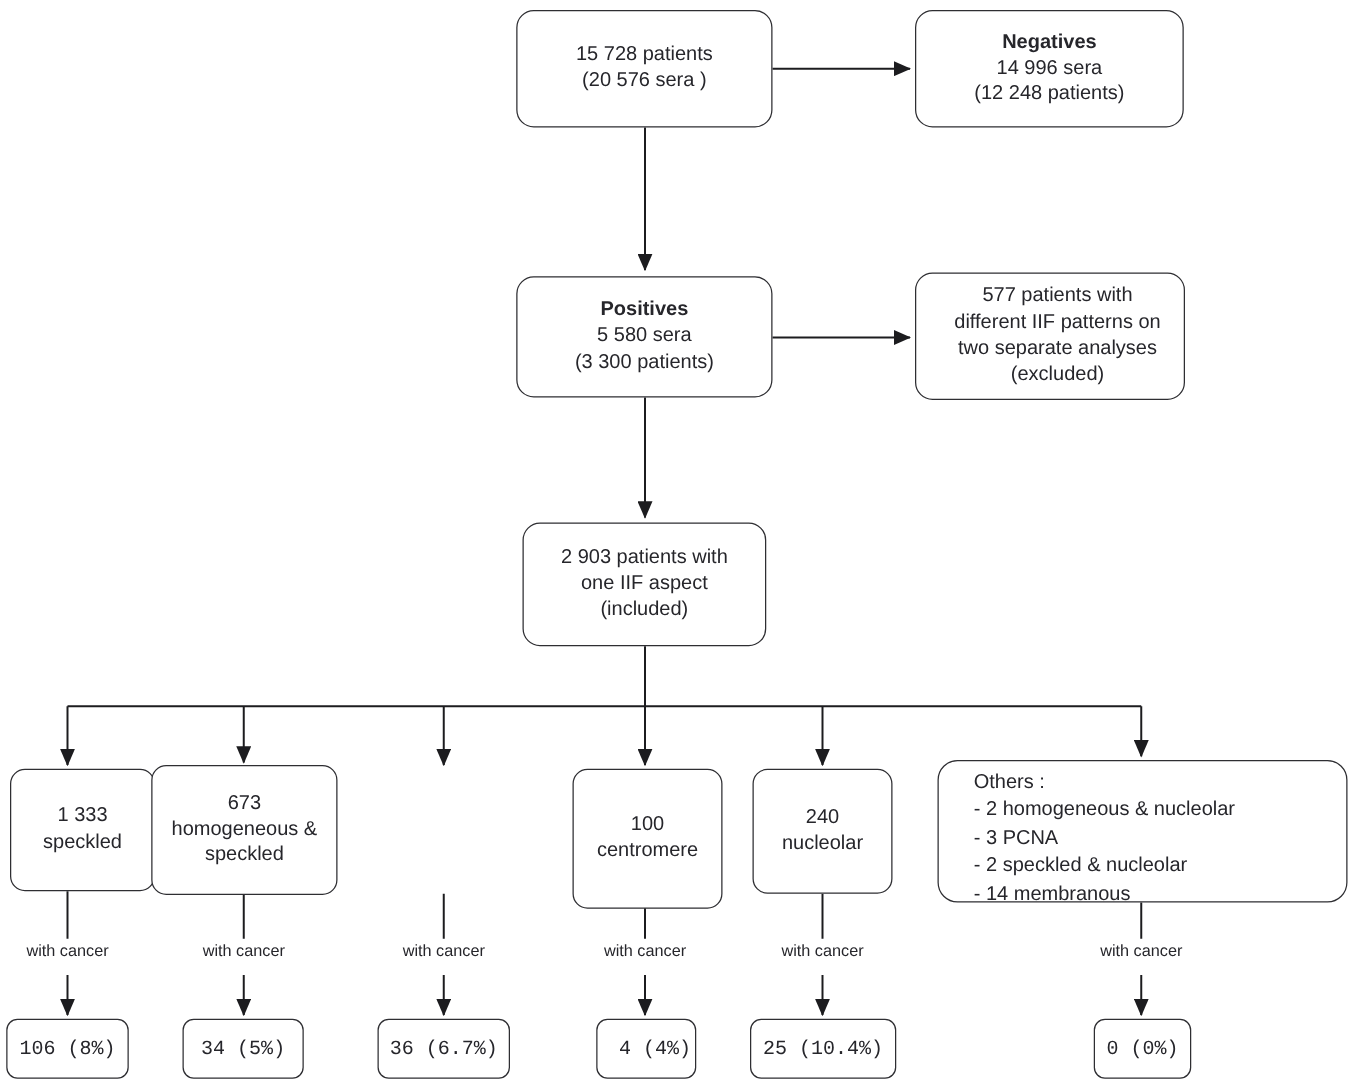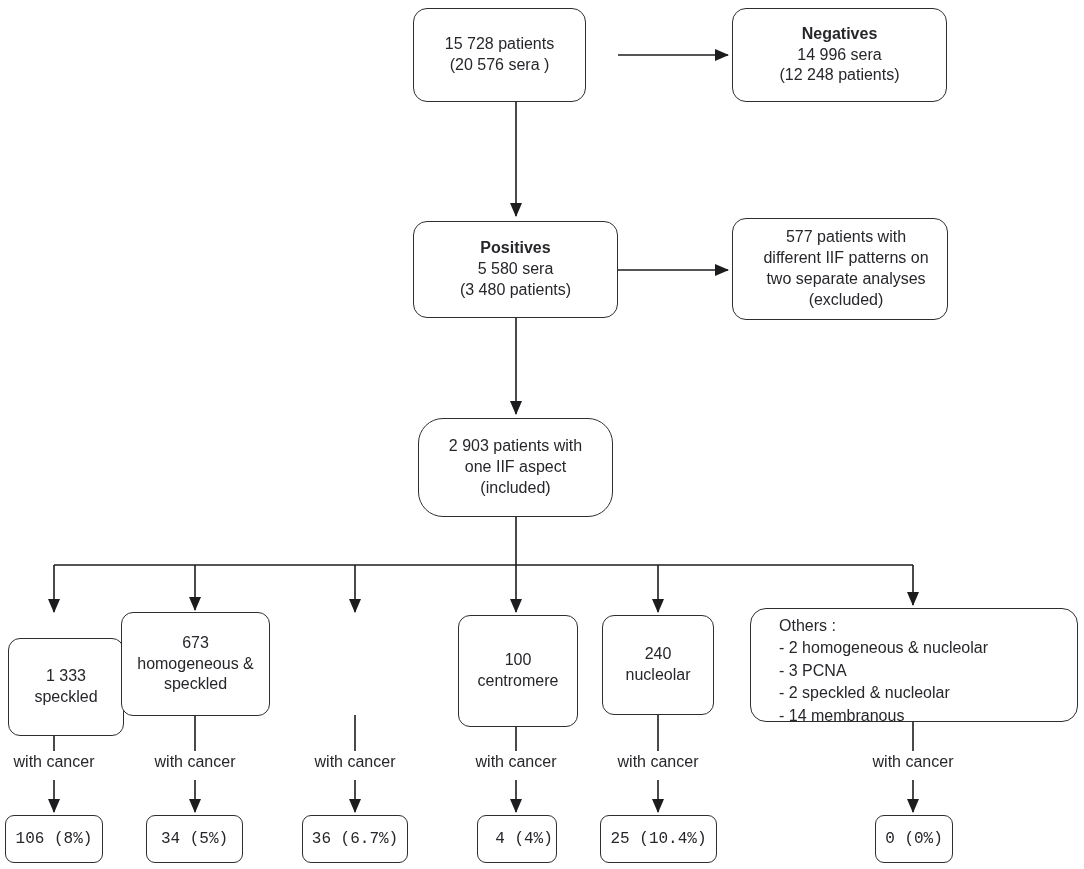--- a/index.html
+++ b/index.html
@@ -44,21 +44,21 @@
     align-items: flex-start;
     text-align: left;
     padding: 6px 8px 6px 28px;
     border-radius: 16px;
     line-height: 1.4;
     justify-content: flex-start;
   }
   .wc-label {
     position: absolute;
     transform: translateX(-50%);
-    font-size: 16px;
+    font-size: 13px;
     white-space: nowrap;
     background: #ffffff;
   }
 </style>
 </head>
 <body>
 
 <div class="stage">
 
   <svg class="connectors" viewBox="0 0 1084 869">
@@ -103,51 +103,51 @@
     <g>
       <line x1="54" y1="780" x2="54" y2="812" marker-end="url(#arrow)"></line>
       <line x1="195" y1="780" x2="195" y2="812" marker-end="url(#arrow)"></line>
       <line x1="355" y1="780" x2="355" y2="812" marker-end="url(#arrow)"></line>
       <line x1="516" y1="780" x2="516" y2="812" marker-end="url(#arrow)"></line>
       <line x1="658" y1="780" x2="658" y2="812" marker-end="url(#arrow)"></line>
       <line x1="913" y1="780" x2="913" y2="812" marker-end="url(#arrow)"></line>
     </g>
   </svg>
 
-  <div class="node" style="left:413px; top:8px; width:173px; height:94px;">
+  <div class="node" style="left:413px; top:8px; width:205px; height:94px;">
     <div class="lines">15 728 patients
 (20 576 sera )</div>
   </div>
 
   <div class="node" style="left:732px; top:8px; width:215px; height:94px;">
     <div class="title">Negatives</div>
     <div class="lines">14 996 sera
 (12 248 patients)</div>
   </div>
 
   <div class="node" style="left:413px; top:221px; width:205px; height:97px;">
     <div class="title">Positives</div>
     <div class="lines">5 580 sera
-(3 480 patients)</div>
+(3 300 patients)</div>
   </div>
 
   <div class="node" style="left:732px; top:218px; width:216px; height:102px;padding-left:12px;">
     <div class="lines">577 patients with
 different IIF patterns on
 two separate analyses
 (excluded)</div>
   </div>
 
-  <div class="node" style="left:418px; top:418px; width:195px; height:99px;border-radius:25px;">
+  <div class="node" style="left:418px; top:418px; width:195px; height:99px;">
     <div class="lines">2 903 patients with
 one IIF aspect
 (included)</div>
   </div>
 
-  <div class="node pattern" style="left:8px; top:615px; width:116px; height:98px;margin-top:23px;">
+  <div class="node pattern" style="left:8px; top:615px; width:116px; height:98px;">
     <div class="lines">1 333
 speckled</div>
   </div>
   <div class="node pattern" style="left:121px; top:612px; width:149px; height:104px;">
     <div class="lines">673
 homogeneous &amp;
 speckled</div>
   </div>
   <div class="node pattern" style="left:458px; top:615px; width:120px; height:112px;">
     <div class="lines">100

